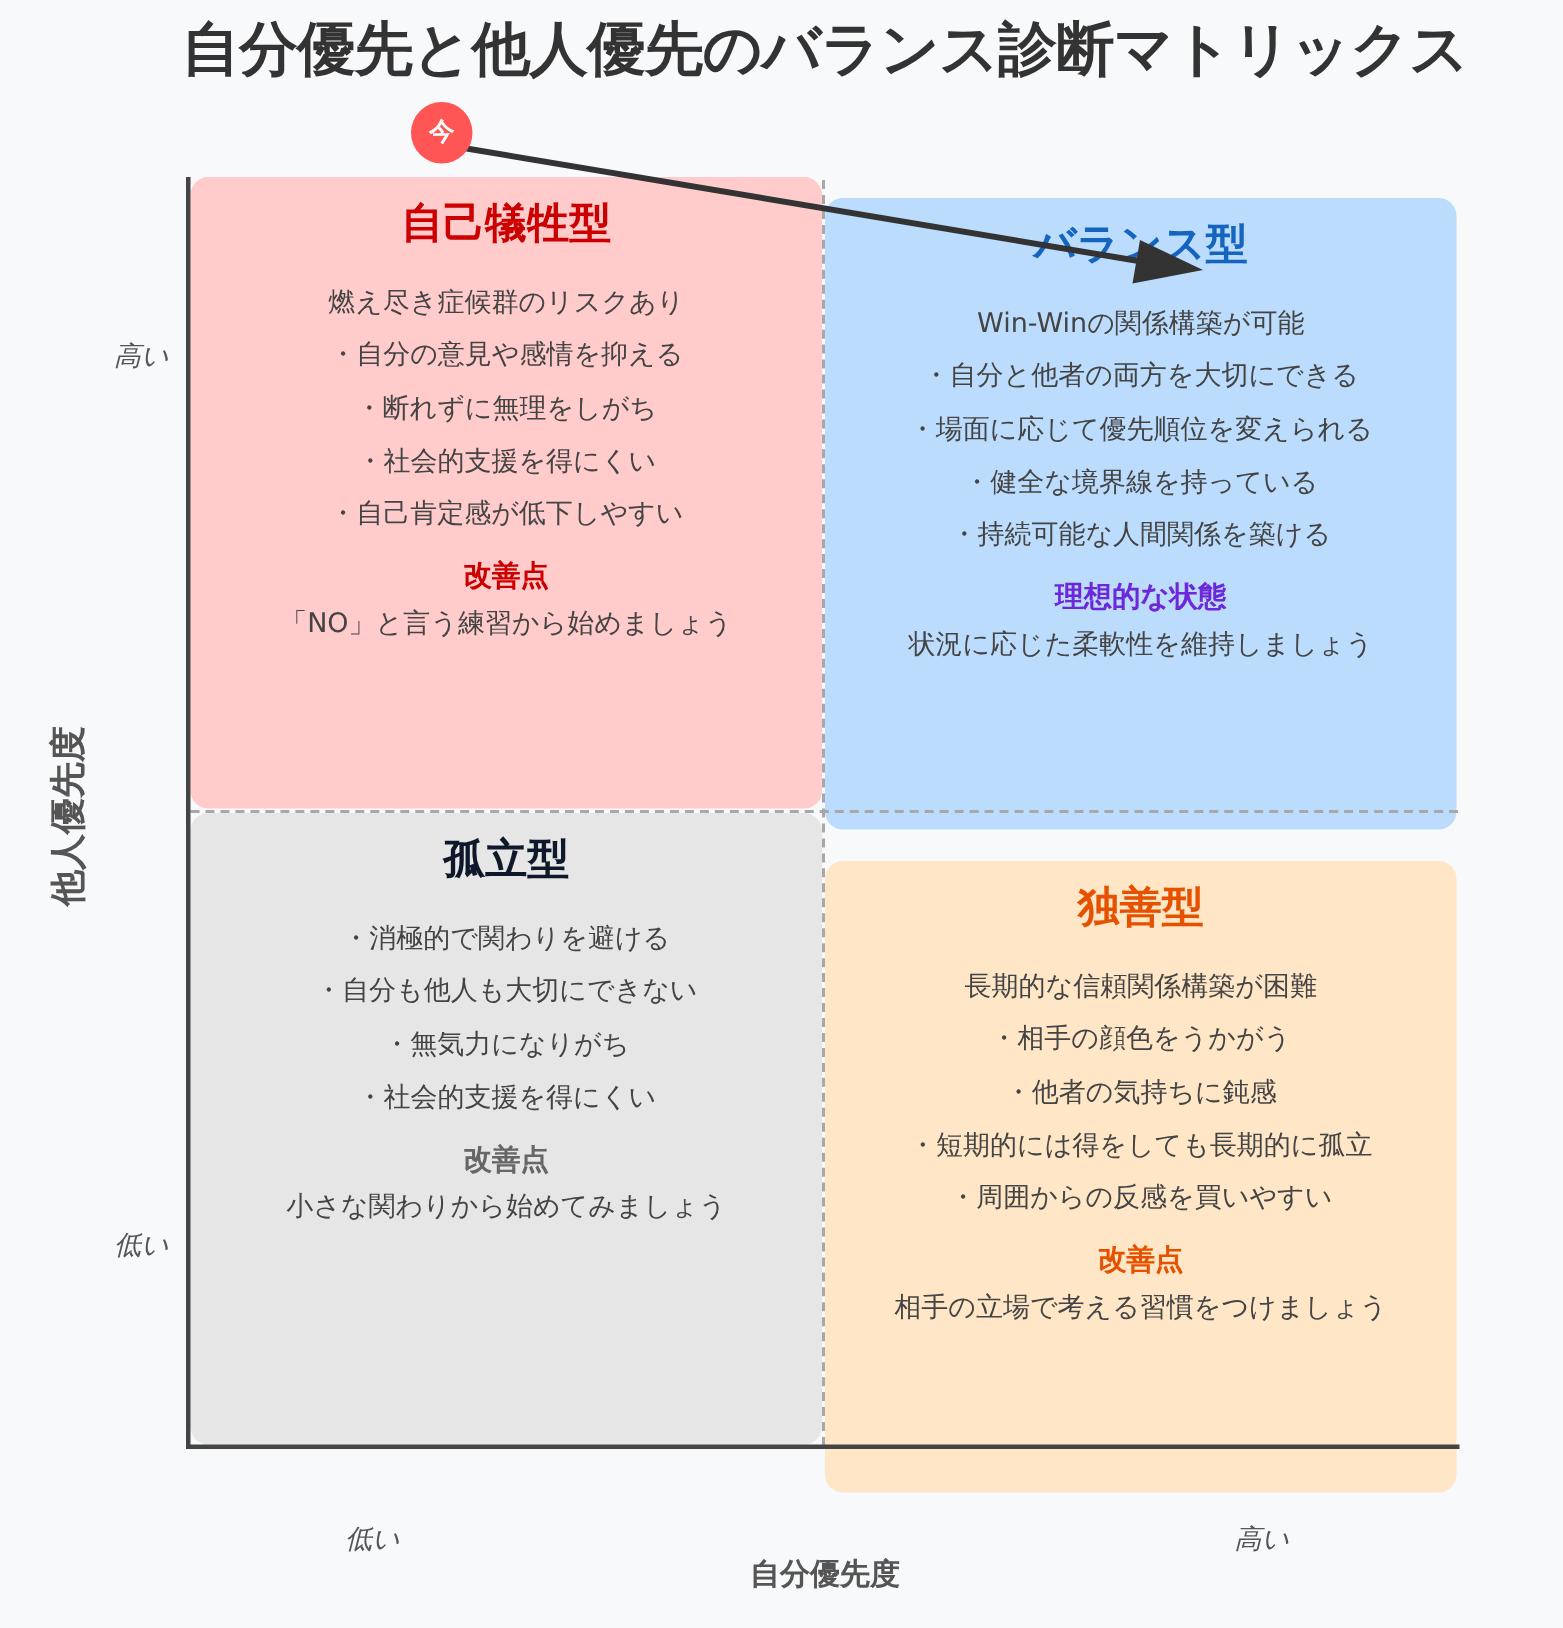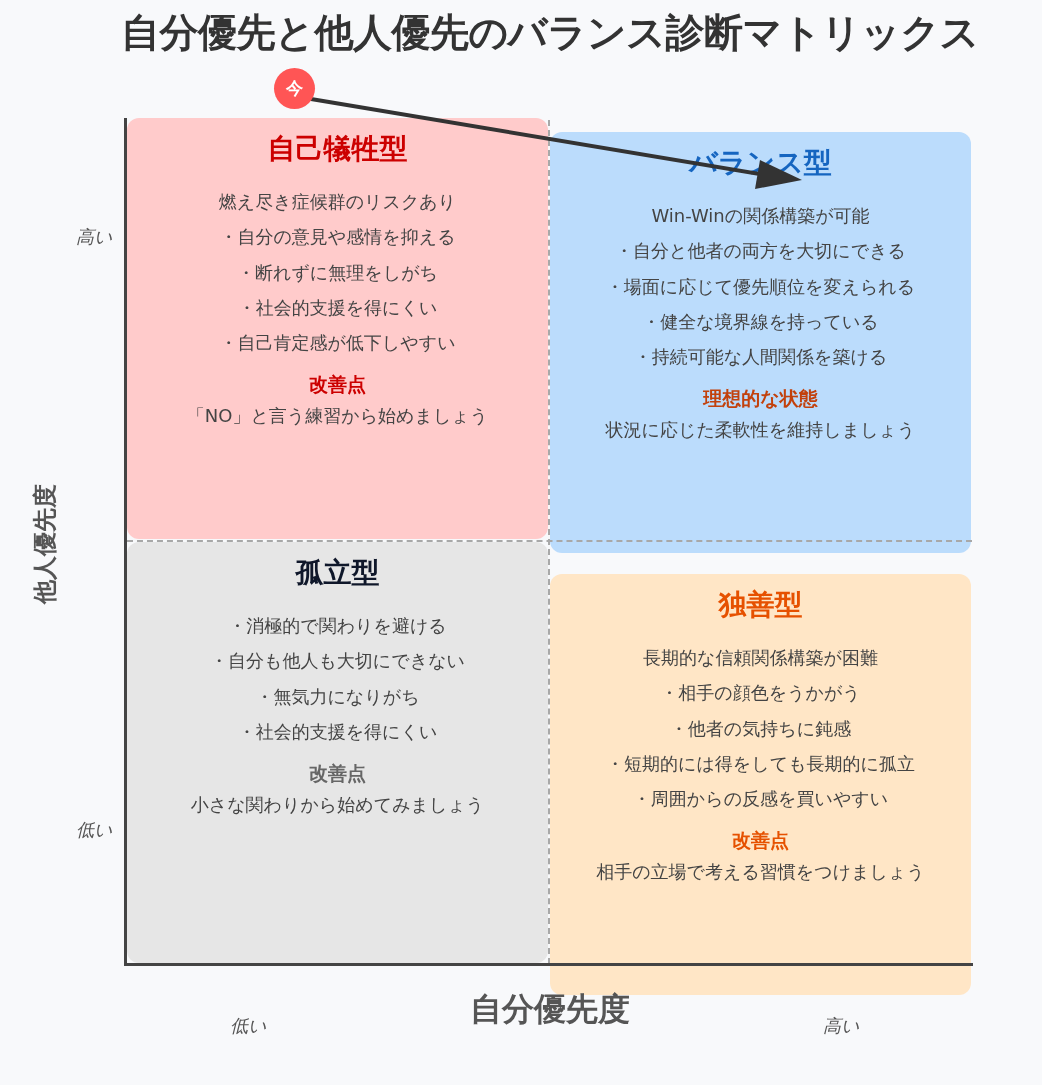--- a/index.html
+++ b/index.html
@@ -124,23 +124,23 @@
     transform: rotate(-90deg);
     white-space: nowrap;
     font-size: 24px;
     font-weight: bold;
     color: #555;
   }
   .x-axis-title {
     position: absolute;
     left: 400px;
     width: 300px;
-    top: 988px;
-    text-align: center;
-    font-size: 32px;
+    top: 1036px;
+    text-align: center;
+    font-size: 20px;
     font-weight: bold;
     color: #555;
   }
   .arrow-svg {
     position: absolute;
     left: 0;
     top: 0;
     width: 1042px;
     height: 1085px;
     pointer-events: none;
@@ -179,21 +179,21 @@
 </div>
 
 <div class="quad q-tr">
   <div class="quad-title" style="color:#1565c0">バランス型</div>
   <div class="quad-body">
     <div class="line">Win-Winの関係構築が可能</div>
     <div class="line">・自分と他者の両方を大切にできる</div>
     <div class="line">・場面に応じて優先順位を変えられる</div>
     <div class="line">・健全な境界線を持っている</div>
     <div class="line">・持続可能な人間関係を築ける</div>
-    <div class="sub-title" style="color:#c2410c">理想的な状態</div>
+    <div class="sub-title" style="color:#6d28d9">理想的な状態</div>
     <div class="advice">状況に応じた柔軟性を維持しましょう</div>
   </div>
 </div>
 
 <div class="quad q-bl">
   <div class="quad-title" style="color:#0f172a">孤立型</div>
   <div class="quad-body">
     <div class="line">・消極的で関わりを避ける</div>
     <div class="line">・自分も他人も大切にできない</div>
     <div class="line">・無気力になりがち</div>

